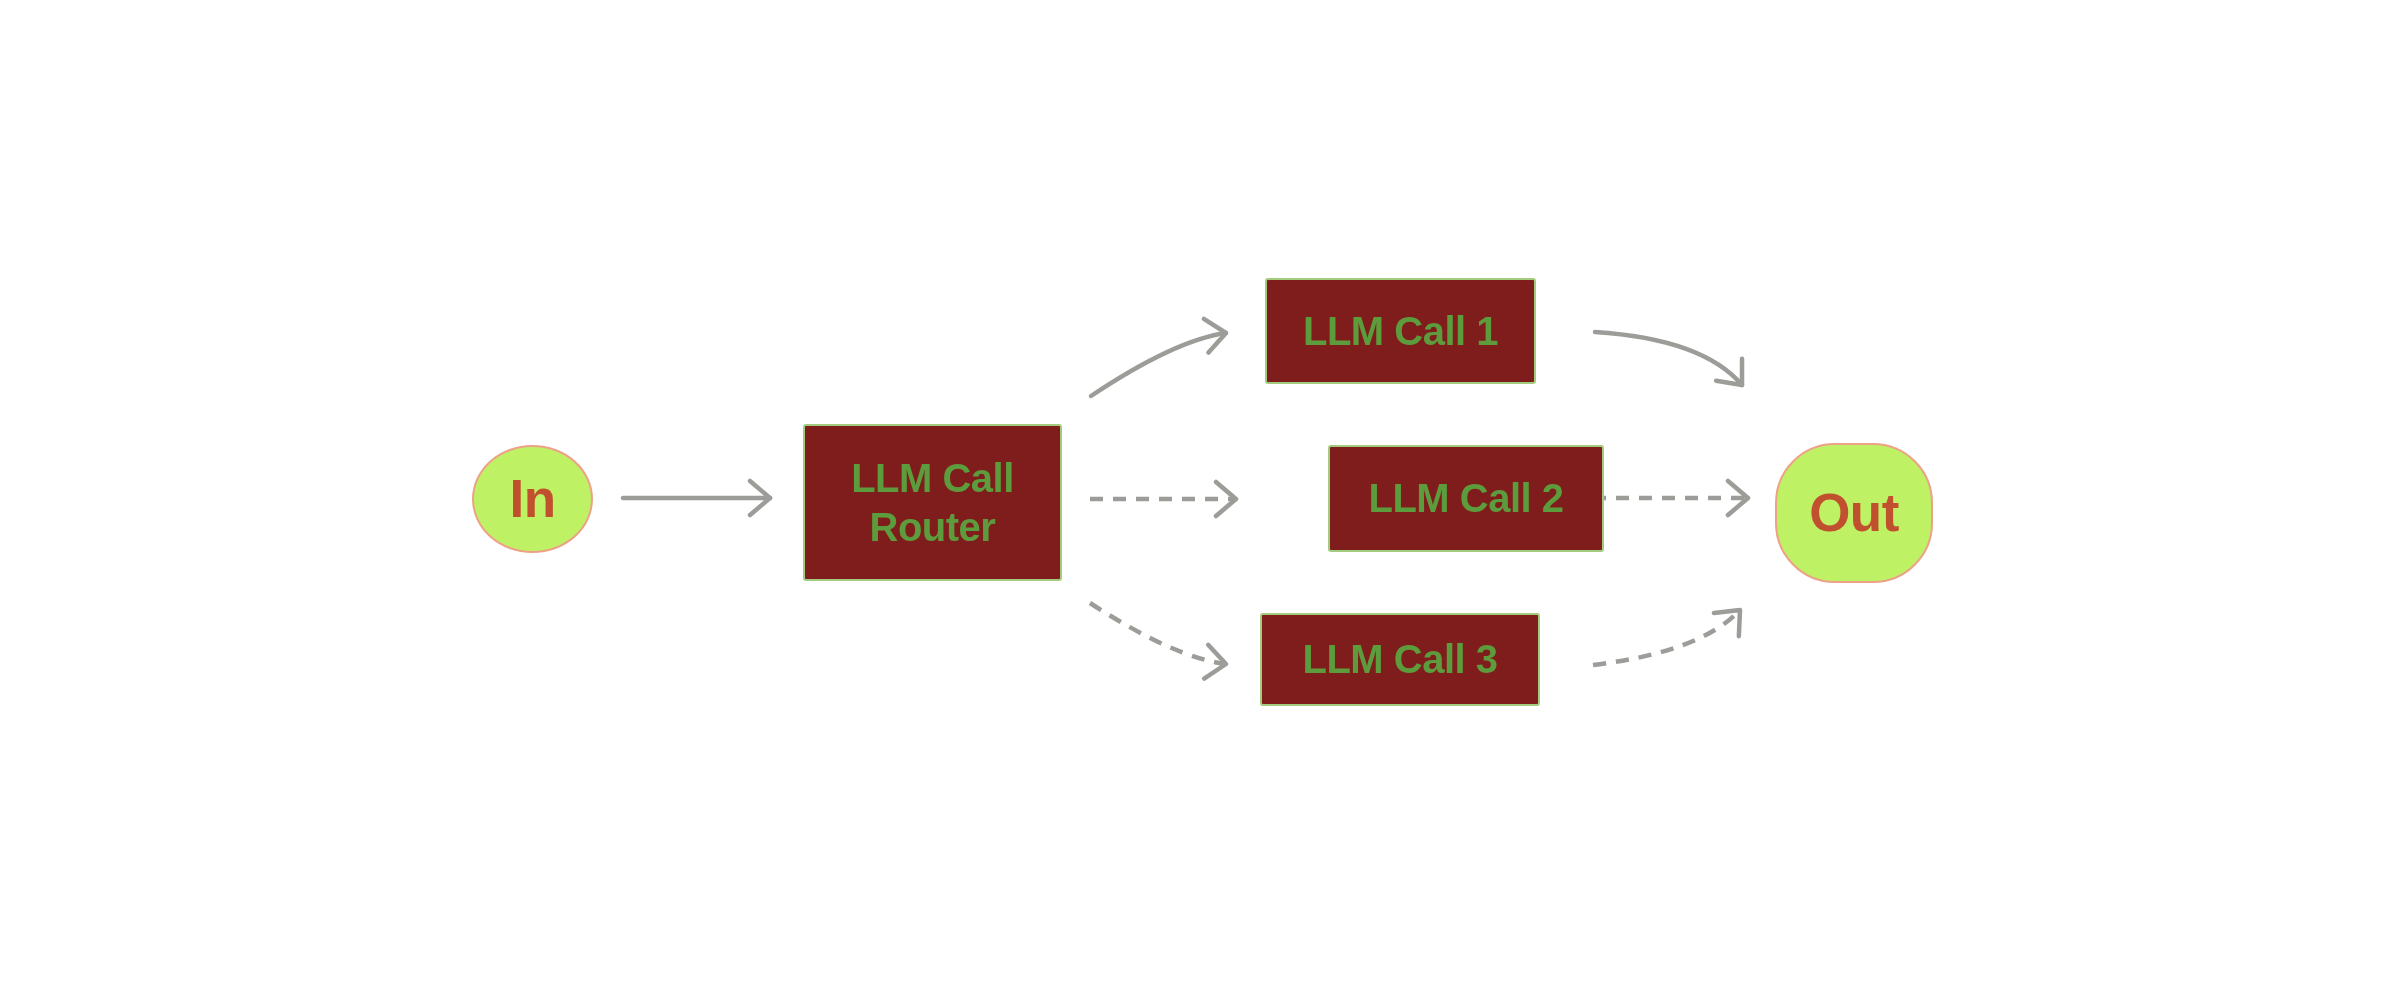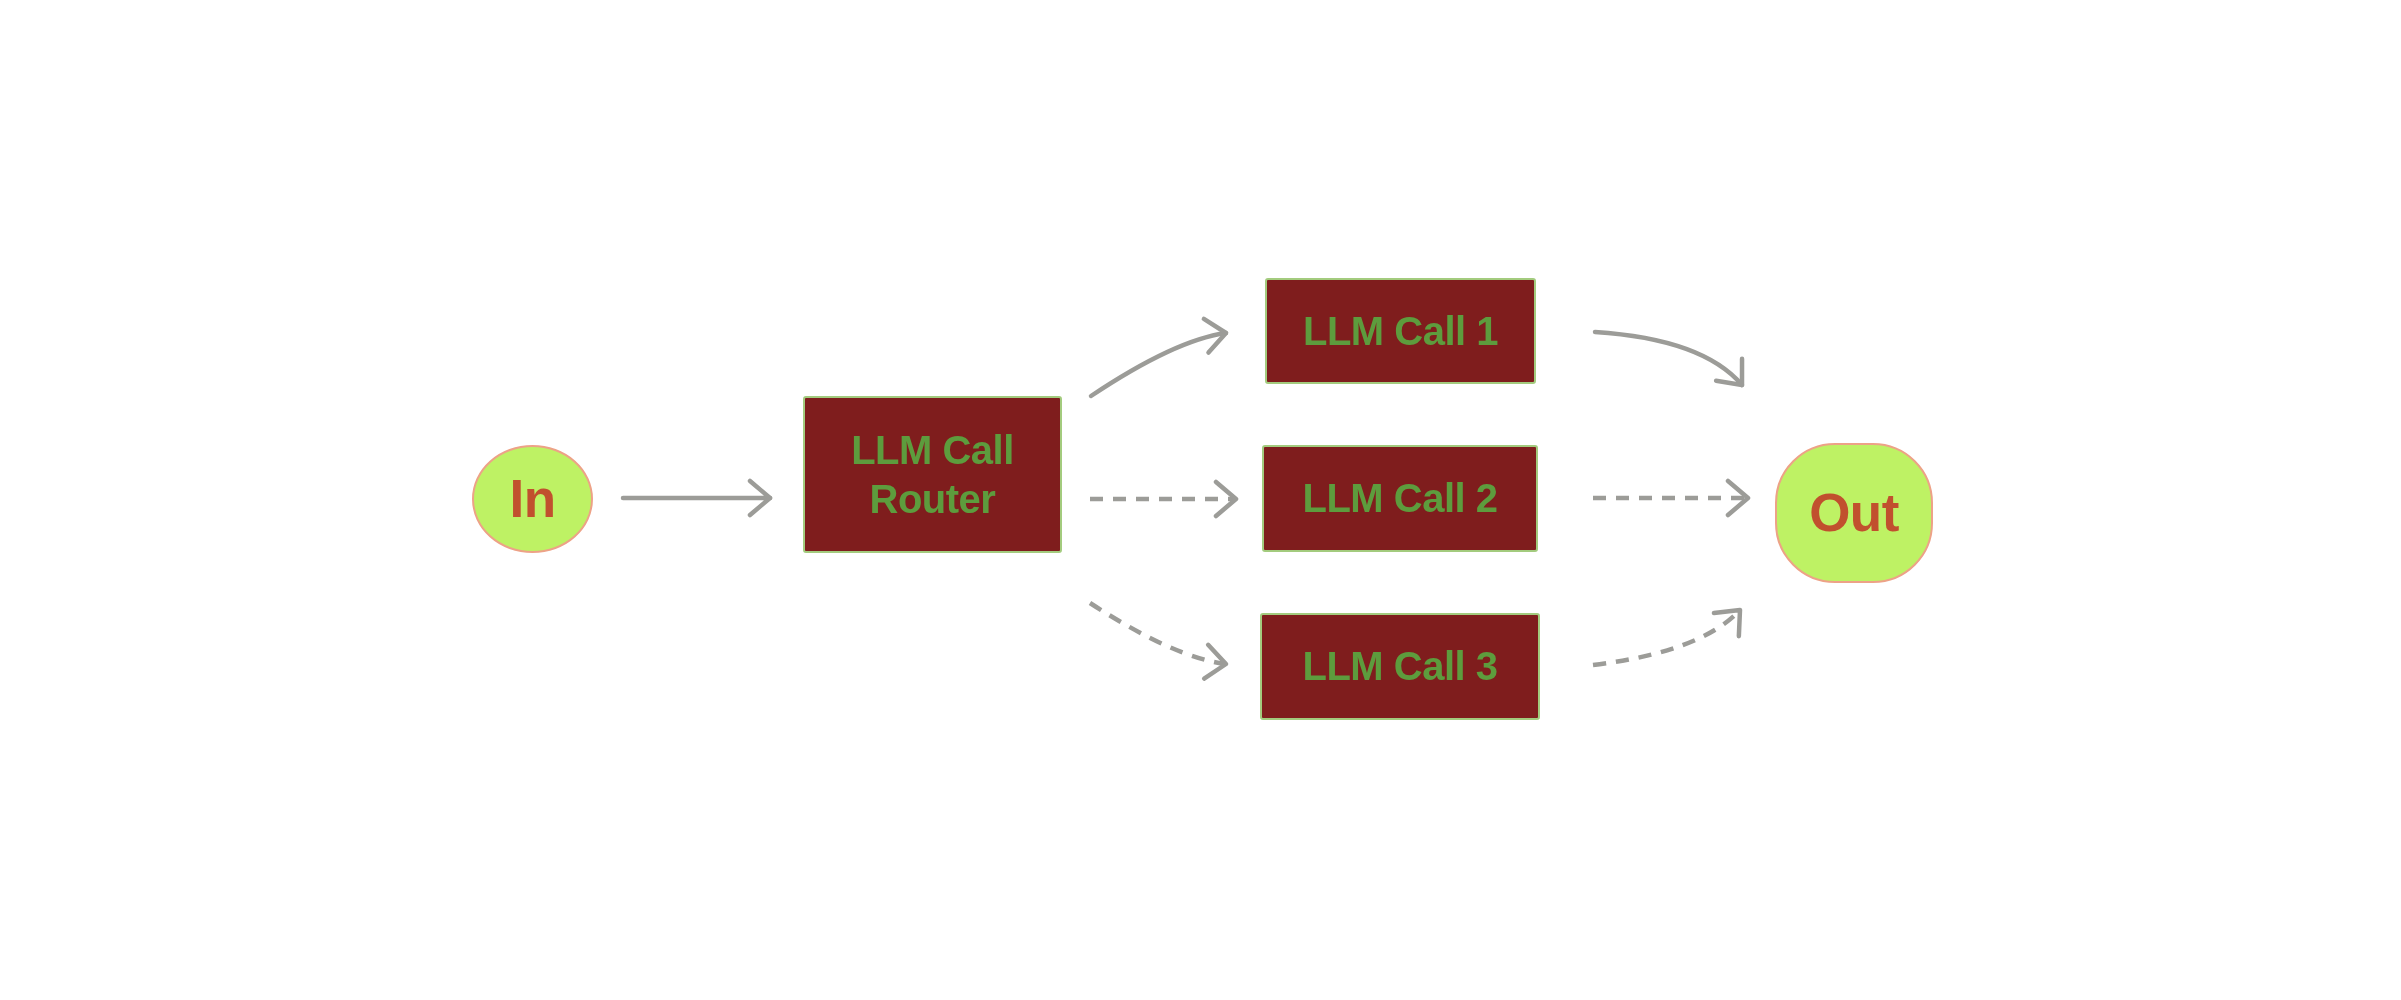--- a/index.html
+++ b/index.html
@@ -51,26 +51,26 @@
   }
   #node-in {
     left: 472px; top: 445px; width: 121px; height: 108px;
     border-radius: 50%;
   }
   #node-out {
     left: 1775px; top: 443px; width: 158px; height: 140px;
     border-radius: 60px;
   }
   #node-router {
-    left: 803px; top: 396px; width: 259px; height: 157px;
+    left: 803px; top: 424px; width: 259px; height: 157px;
     padding: 0 17px;
   }
   #node-call1 { left: 1265px; top: 278px; width: 271px; height: 106px; }
-  #node-call2 { left: 1262px; top: 445px; width: 276px; height: 107px; }
-  #node-call3 { left: 1260px; top: 613px; width: 280px; height: 107px; }
+  #node-call2 { left: 1328px; top: 445px; width: 276px; height: 107px; }
+  #node-call3 { left: 1260px; top: 613px; width: 280px; height: 93px; }
 </style>
 </head>
 <body>
 
 <div class="canvas">
 
   <svg class="edge-layer" viewBox="0 0 2401 1000" xmlns="http://www.w3.org/2000/svg">
     <defs>
       <marker id="ah" viewBox="-3 -21 27 42" markerWidth="27" markerHeight="42" refX="20" refY="0" orient="auto" markerUnits="userSpaceOnUse">
         <path d="M 0 -17 L 20 0 L 0 17" fill="none" stroke="#9c9c98" stroke-width="4.5" stroke-linecap="round" stroke-linejoin="round"></path>

